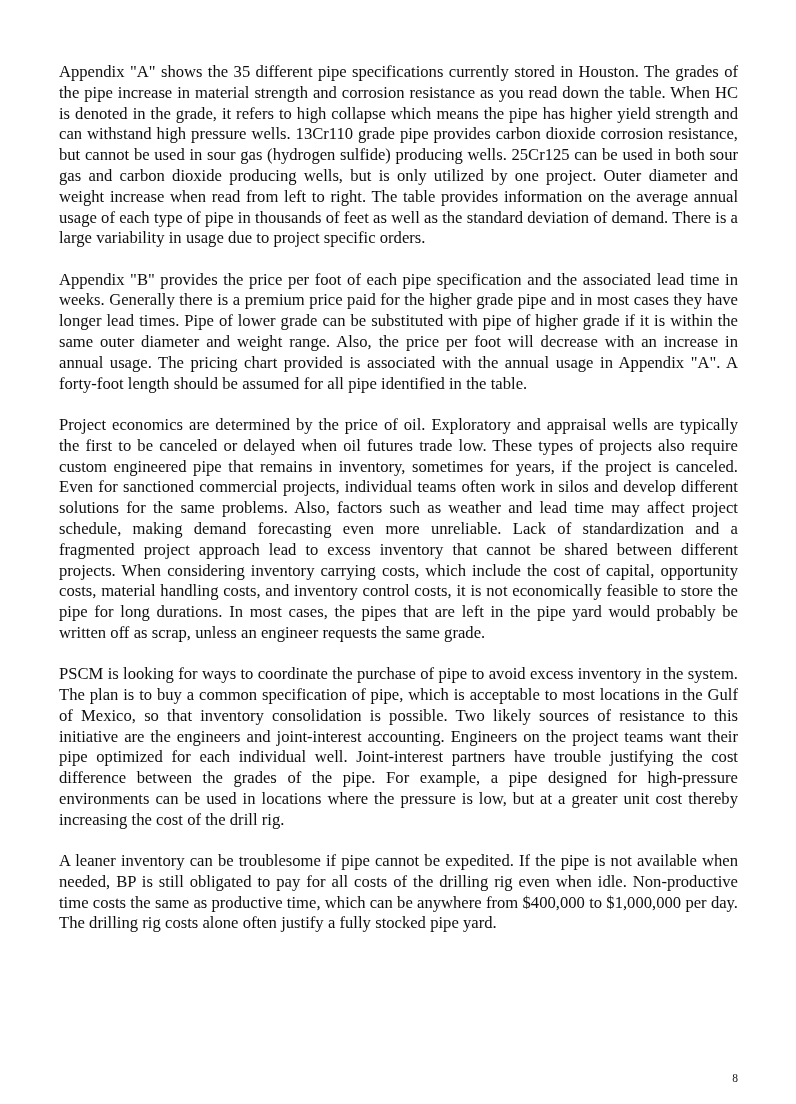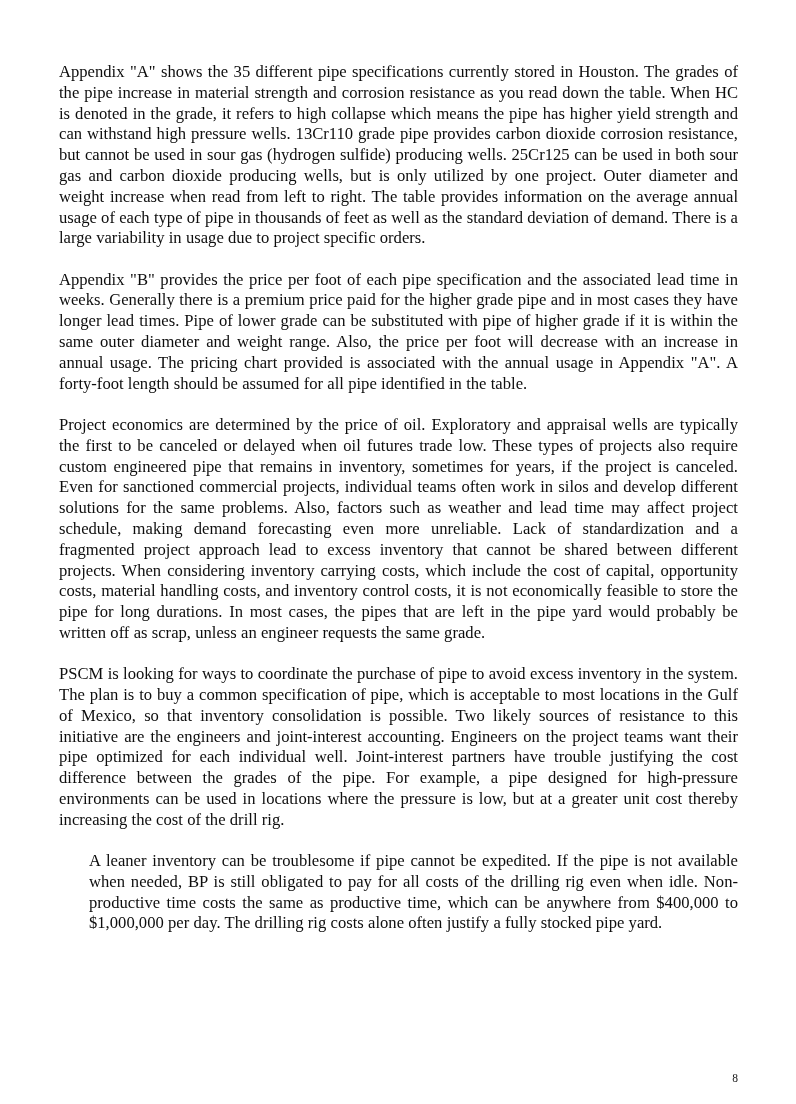--- a/index.html
+++ b/index.html
@@ -36,21 +36,20 @@
     line-height: 20.8px;
     text-align: justify;
     text-justify: inter-word;
     color: #0d0d0d;
     letter-spacing: 0.01px;
     word-spacing: 0.1px;
     -webkit-font-smoothing: none;
   }
   p.para:last-of-type {
     margin-bottom: 0;
-    margin-left: 30px;
   }
   .page-number {
     position: absolute;
     left: 0;
     top: 1072px;
     width: 738px;
     text-align: right;
     font-size: 11.5px;
     line-height: 13px;
     font-family: "Liberation Serif", "DejaVu Serif", serif;

